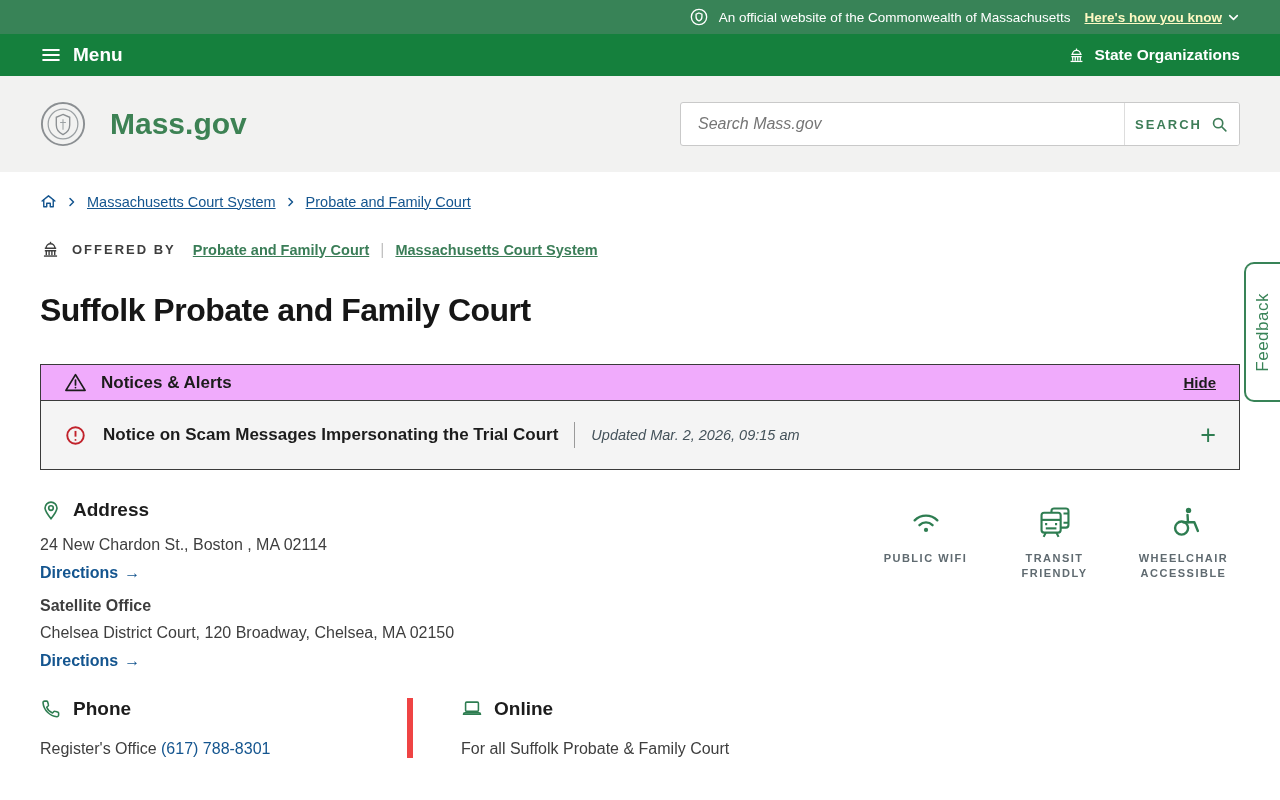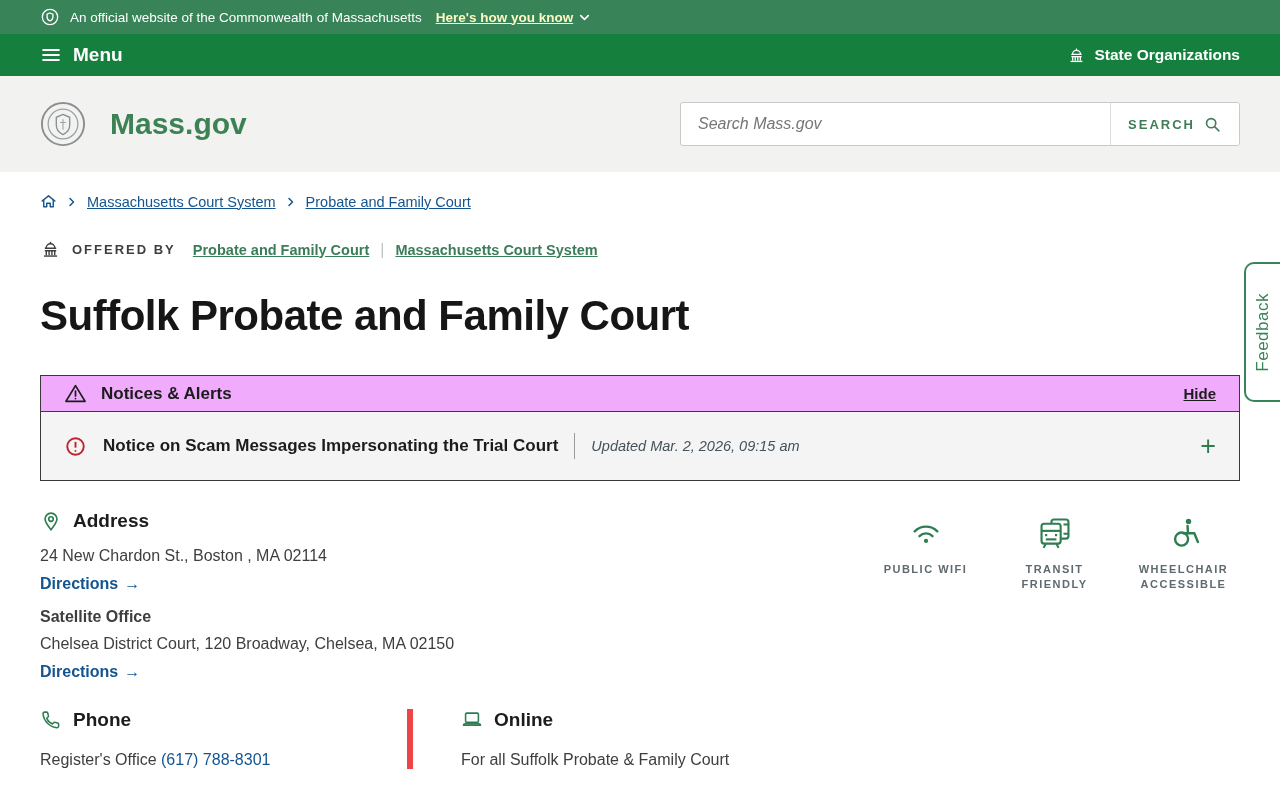--- a/index.html
+++ b/index.html
@@ -2,59 +2,59 @@
 <html><head>
 <meta charset="utf-8">
 <style>
   * { margin:0; padding:0; box-sizing:border-box; }
   html,body { width:1280px; height:800px; overflow:hidden; background:#fff;
     font-family:"Liberation Sans", sans-serif; color:#141414; }
   a { cursor:pointer; }
 
   
   .gov-banner { height:34px; background:#388357; color:#fff; display:flex;
-    align-items:center; padding:0 40px; font-size:13.5px; }
+    align-items:center; padding:0 40px; font-size:13.5px;justify-content:flex-end; }
   .gov-banner .seal { margin-right:10px; display:flex; }
   .how-link { margin-left:14px; color:#fef9c3; font-weight:700; text-decoration:underline;
     display:inline-flex; align-items:center; gap:5px; }
 
   
   .main-nav { height:42px; background:#15803d; color:#fff; display:flex;
     align-items:center; justify-content:space-between; padding:0 40px; }
   .menu-btn { display:flex; align-items:center; gap:11px; font-size:19px; font-weight:700; color:#fff; }
   .state-orgs { display:flex; align-items:center; gap:8px; font-size:15.5px; font-weight:600; color:#fff; }
 
   
   .site-header { height:96px; background:#f2f2f1; display:flex; align-items:center;
     justify-content:space-between; padding:0 40px; }
   .logo { display:flex; align-items:center; gap:24px; }
   .logo-text { font-size:30px; font-weight:700; color:#3D8254; }
   .search-bar { width:560px; height:44px; background:#fff; border:1px solid #c9c9c9;
     border-radius:3px; display:flex; overflow:hidden; }
   .search-input { flex:1; border:none; outline:none; padding:0 17px; font-style:italic;
     font-size:16px; color:#333; background:transparent; font-family:"Liberation Sans", sans-serif; }
-  .search-btn { width:129px; background:#fff; border:none; border-left:1px solid #ddd;
+  .search-btn { width:115px; background:#fff; border:none; border-left:1px solid #ddd;
     display:flex; align-items:center; justify-content:center; gap:8px; color:#3E7D58;
     font-size:13px; font-weight:700; letter-spacing:2px; cursor:pointer;
     font-family:"Liberation Sans", sans-serif; }
 
   main { padding:0 40px; }
 
   
   .breadcrumb { margin-top:21px; display:flex; align-items:center; gap:9px; font-size:14.5px; }
   .breadcrumb a { color:#14558F; text-decoration:underline; }
 
   
   .offered-by { margin-top:29px; display:flex; align-items:center; gap:11px; }
   .offered-by-label { font-size:13px; letter-spacing:2px; color:#3e3e3e; font-weight:600; margin-right:6px; }
   .offered-by a { color:#3A7D57; text-decoration:underline; font-weight:600; font-size:14.5px; }
   .offered-divider { color:#c2c2c2; font-size:16px; }
 
   
-  h1 { margin-top:32px; font-size:42px; font-weight:700; color:#161616; letter-spacing:-0.5px; }
+  h1 { margin-top:32px; font-size:32px; font-weight:700; color:#161616; letter-spacing:-0.5px; }
 
   
   .alerts { margin-top:35px; border:1px solid #3a3a3a; }
   .alerts-header { background:#f0abfc; height:36px; display:flex; align-items:center;
     gap:14px; padding:5px 23px; border-bottom:1px solid #3a3a3a; }
   .alerts-title { font-size:17px; font-weight:700; color:#1c1c1c; }
   .hide-link { margin-left:auto; color:#1c1c1c; font-size:15px; font-weight:600; text-decoration:underline; }
   .notice-row { background:#f4f4f4; height:68px; display:flex; align-items:center;
     gap:16px; padding:12px 23px; }
   .notice-title { font-size:17px; font-weight:700; color:#1c1c1c; }

